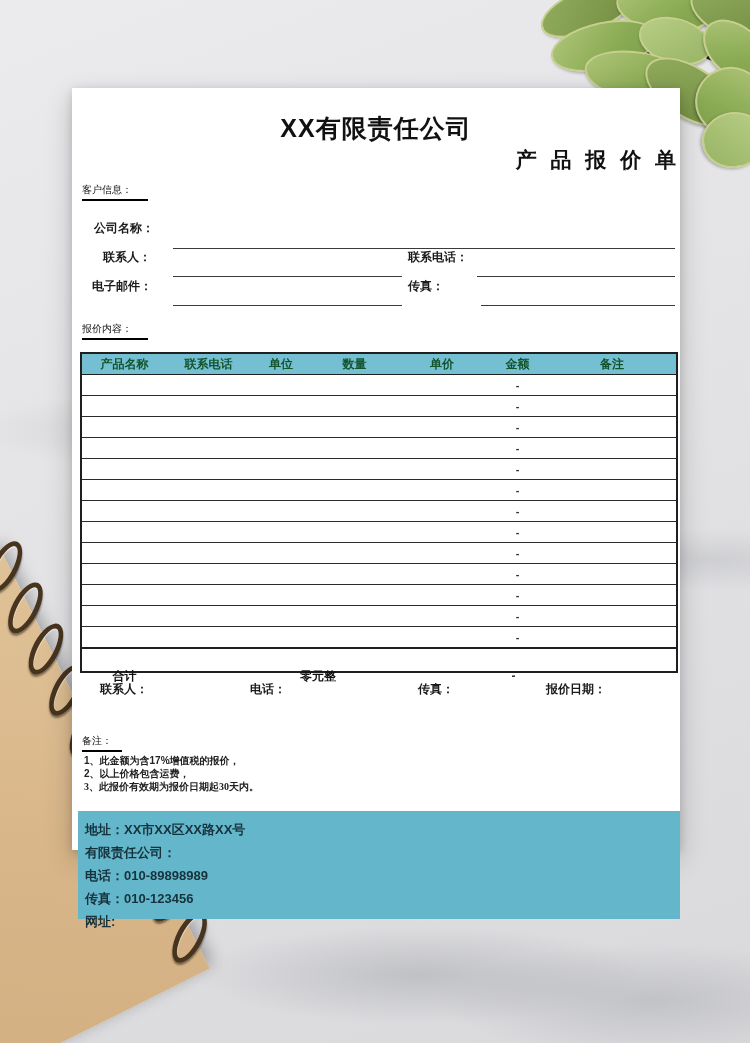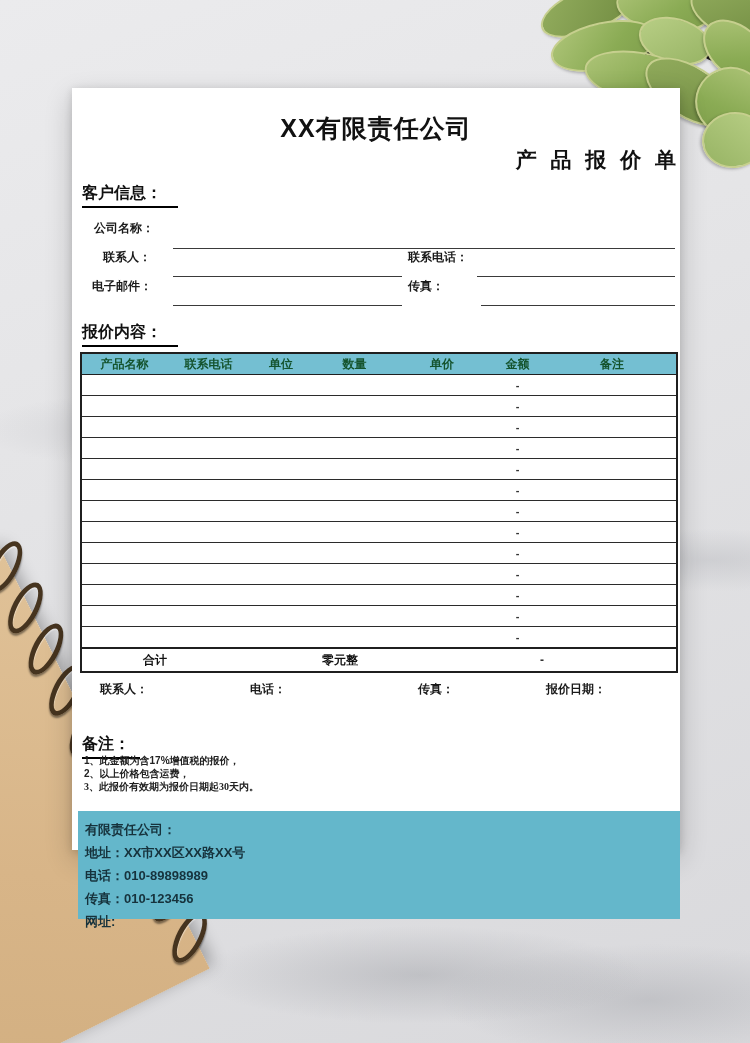--- a/index.html
+++ b/index.html
@@ -27,34 +27,34 @@
   .coil{position:absolute;top:-24px;width:16px;height:46px;border:5px solid #46341f;
     border-radius:50%;transform:rotate(-36deg);
     box-shadow:inset 1px 1px 1px rgba(255,255,255,.45),1px 2px 2px rgba(0,0,0,.45);}
   
   .page{position:absolute;left:72px;top:88px;width:608px;height:762px;background:#fff;z-index:2;
     box-shadow:0 10px 26px rgba(0,0,0,.20),0 2px 8px rgba(0,0,0,.14);color:#111;}
   .title1{position:absolute;top:24px;left:0;width:100%;text-align:center;
     font-size:25px;font-weight:bold;letter-spacing:1px;}
   .title2{position:absolute;top:58px;left:0;width:100%;text-align:right;
     font-size:21px;font-weight:bold;letter-spacing:4px;}
-  .sec-head{position:absolute;left:10px;font-size:16px;font-weight:bold;
+  .sec-head{position:absolute;left:10px;font-size:10px;font-weight:normal;
     border-bottom:2px solid #000;padding:0 16px 2px 0;}
   .flabel{position:absolute;font-size:12px;font-weight:bold;color:#1a1a1a;white-space:nowrap;}
   .fline{position:absolute;border-bottom:1px solid #3a3a3a;height:0;}
   
   .qtable{position:absolute;left:8px;top:264px;width:598px;border:2px solid #1f1f1f;box-sizing:border-box;}
   .t-header,.t-row{display:grid;grid-template-columns:85px 83px 62px 85px 90px 61px 1fr;}
   .t-header{height:20px;background:var(--header-bg,#74bfd2);border-bottom:1px solid #1f1f1f;}
   .t-header .hc{font-size:12px;font-weight:bold;text-align:center;line-height:20px;color:#14532d;}
   .t-row{height:20px;border-bottom:1px solid #2b2b2b;}
   .t-row:last-child{border-bottom:none;}
   .t-row .amount{grid-column:6;text-align:center;font-size:11px;font-weight:bold;line-height:20px;color:#333;}
   .t-total{position:relative;height:22px;border-top:2px solid #1f1f1f;font-size:12px;font-weight:bold;}
-  .t-total span{position:absolute;top:0;line-height:22px;text-align:right;}
+  .t-total span{position:absolute;top:16px;line-height:22px;text-align:center;}
   .tt-label{left:0;width:85px;}
   .tt-words{left:196px;width:80px;}
   .tt-amount{left:401px;width:61px;color:#333;}
   .contact-row .flabel{top:593px;}
   
   .remark-item{position:absolute;left:12px;font-size:10px;font-weight:600;color:#222;white-space:nowrap;}
   
   .pfooter{position:absolute;left:6px;right:0;top:723px;height:108px;
     background:var(--footer-bg,#64b7cb);color:#16323c;
     padding:7px 0 0 7px;box-sizing:border-box;}
@@ -188,21 +188,21 @@
       <div class="flabel" style="left:346px;top:593px;">传真：</div>
       <div class="flabel" style="left:474px;top:593px;">报价日期：</div>
     </div>
 
     <div class="sec-head" style="top:646px;padding-right:10px;">备注：</div>
     <div class="remark-item" style="top:666px;">1、此金额为含17%增值税的报价，</div>
     <div class="remark-item" style="top:679px;">2、以上价格包含运费，</div>
     <div class="remark-item" style="top:692px;font-family:Liberation Serif, serif;">3、此报价有效期为报价日期起30天内。</div>
 
     <div class="pfooter">
+      <div>地址：XX市XX区XX路XX号</div>
       <div>有限责任公司：</div>
-      <div>地址：XX市XX区XX路XX号</div>
       <div>电话：010-89898989</div>
       <div>传真：010-123456</div>
       <div>网址:</div>
     </div>
 
   </div>
 </div>
 
 </body></html>

